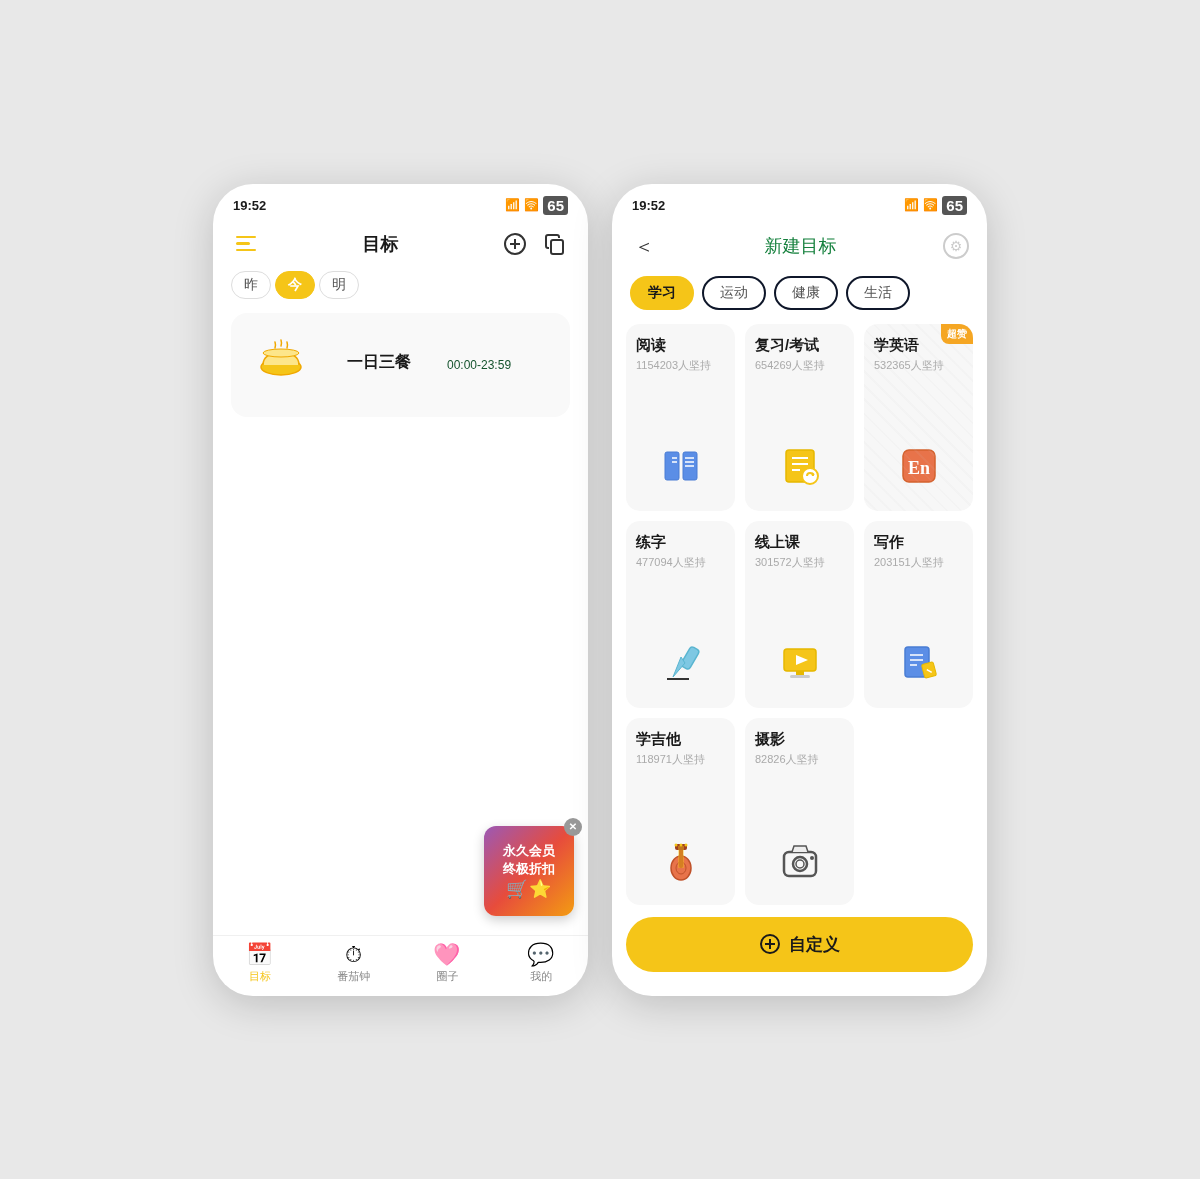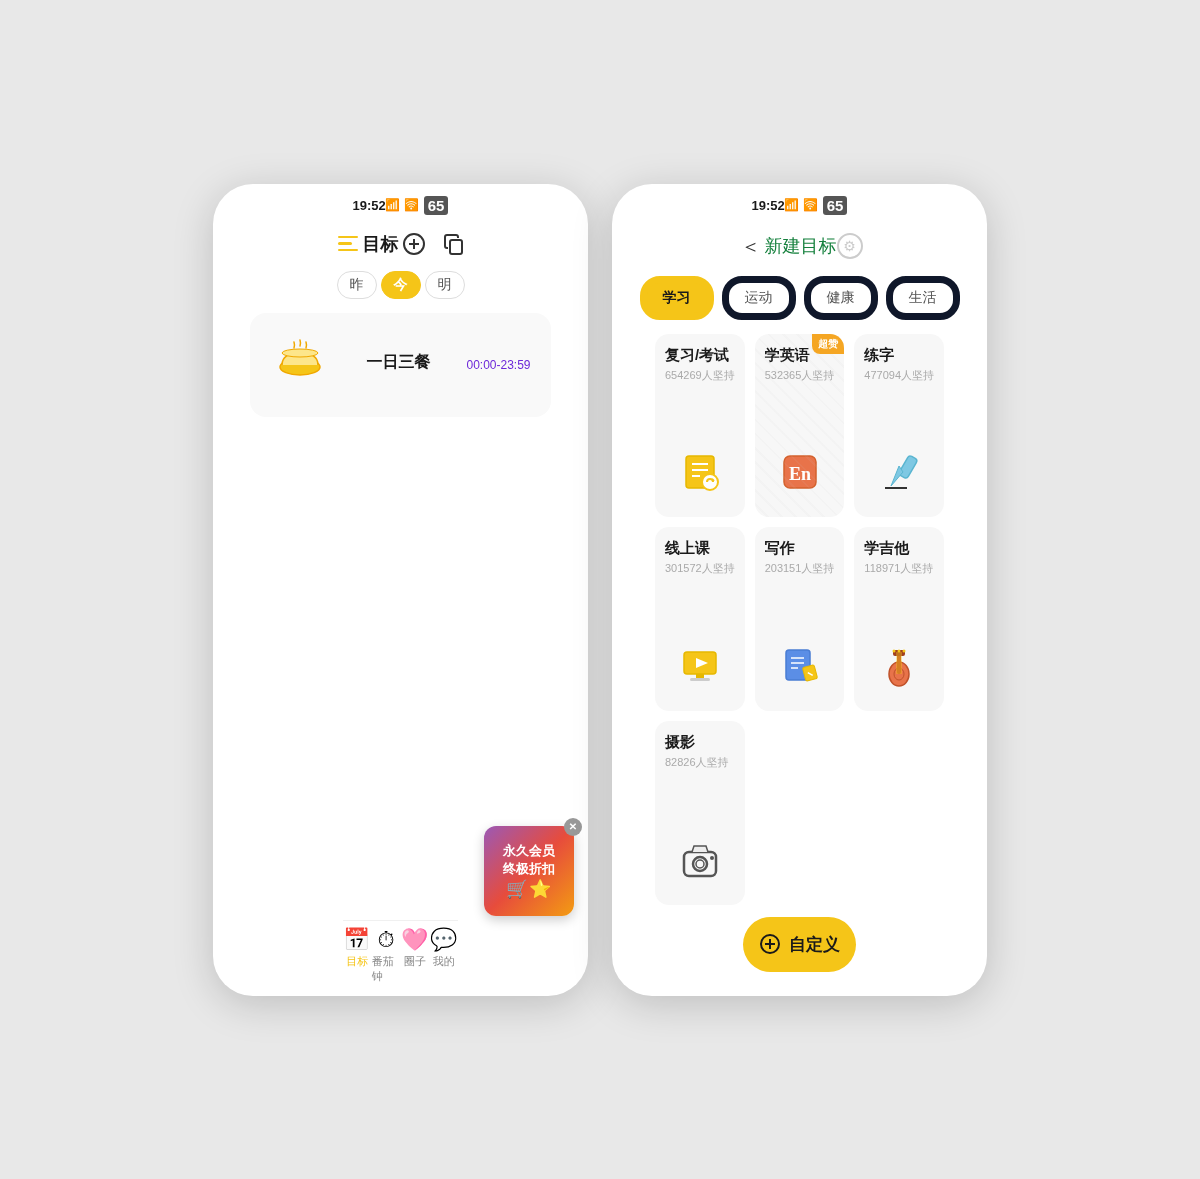--- a/index.html
+++ b/index.html
@@ -17,21 +17,20 @@
     .phone {
       width: 375px;
       min-height: 812px;
       background: #fff;
       border-radius: 40px;
       overflow: hidden;
       box-shadow: 0 8px 40px rgba(0,0,0,0.18);
       display: flex;
       flex-direction: column;
       position: relative;
-      align-items: center;
     }
 
     
     .status-bar {
       display: flex;
       justify-content: space-between;
       align-items: center;
       padding: 12px 20px 6px;
       font-size: 13px;
       font-weight: 600;
@@ -133,21 +132,21 @@
       margin-bottom: 8px;
     }
     .goal-name {
       font-size: 16px;
       font-weight: 600;
       color: #1a1a1a;
       margin-bottom: 4px;
     }
     .goal-time {
       font-size: 12px;
-      color: #6d28d9;
+      color: #14532d;
     }
 
     
     .bottom-nav {
       margin-top: auto;
       display: flex;
       border-top: 1px solid #f0f0f0;
       padding: 8px 0 12px;
     }
     .nav-item {
@@ -237,21 +236,21 @@
 
     
     .category-tabs {
       display: flex;
       gap: 8px;
       padding: 0 18px 14px;
     }
     .cat-tab {
       padding: 6px 16px;
       border-radius: 20px;
-      border: 7px solid #0f172a;
+      border: 2px solid #0f172a;
       font-size: 14px;
       color: #555;
       cursor: pointer;
       background: #fff;
     }
     .cat-tab.active {
       background: #f5c518;
       border-color: #f5c518;
       color: #1a1a1a;
       font-weight: 600;
@@ -447,20 +446,35 @@
 
   <div class="category-tabs">
     <div class="cat-tab active">学习</div>
     <div class="cat-tab">运动</div>
     <div class="cat-tab">健康</div>
     <div class="cat-tab">生活</div>
   </div>
 
   <div class="goal-grid">
 
+    <div class="grid-item">
+      <span class="grid-item-name">阅读</span>
+      <span class="grid-item-count">1154203人坚持</span>
+      <div class="grid-item-icon">
+        <svg width="44" height="44" viewBox="0 0 44 44">
+          <rect x="6" y="8" width="14" height="28" rx="2" fill="#5b8ee6" stroke="#4a7dd4" stroke-width="1"></rect>
+          <rect x="24" y="8" width="14" height="28" rx="2" fill="#5b8ee6" stroke="#4a7dd4" stroke-width="1"></rect>
+          <line x1="13" y1="14" x2="18" y2="14" stroke="#fff" stroke-width="1.5"></line>
+          <line x1="13" y1="18" x2="18" y2="18" stroke="#fff" stroke-width="1.5"></line>
+          <line x1="26" y1="14" x2="35" y2="14" stroke="#fff" stroke-width="1.5"></line>
+          <line x1="26" y1="18" x2="35" y2="18" stroke="#fff" stroke-width="1.5"></line>
+          <line x1="26" y1="22" x2="35" y2="22" stroke="#fff" stroke-width="1.5"></line>
+        </svg>
+      </div>
+    </div>
 
     <div class="grid-item">
       <span class="grid-item-name">复习/考试</span>
       <span class="grid-item-count">654269人坚持</span>
       <div class="grid-item-icon">
         <svg width="44" height="44" viewBox="0 0 44 44">
           <rect x="8" y="6" width="28" height="32" rx="3" fill="#f5c518" stroke="#e6b800" stroke-width="1.5"></rect>
           <line x1="14" y1="14" x2="30" y2="14" stroke="#fff" stroke-width="2"></line>
           <line x1="14" y1="20" x2="30" y2="20" stroke="#fff" stroke-width="2"></line>
           <line x1="14" y1="26" x2="22" y2="26" stroke="#fff" stroke-width="2"></line>

